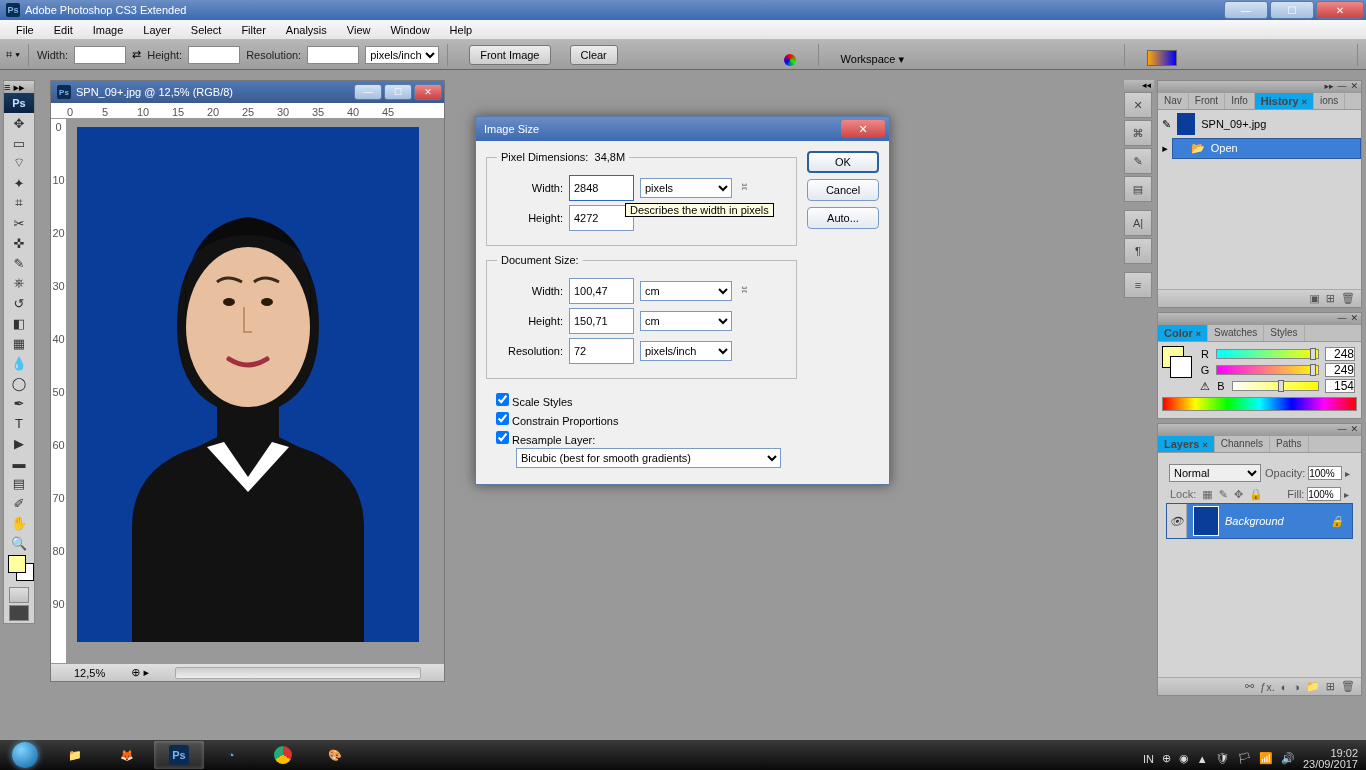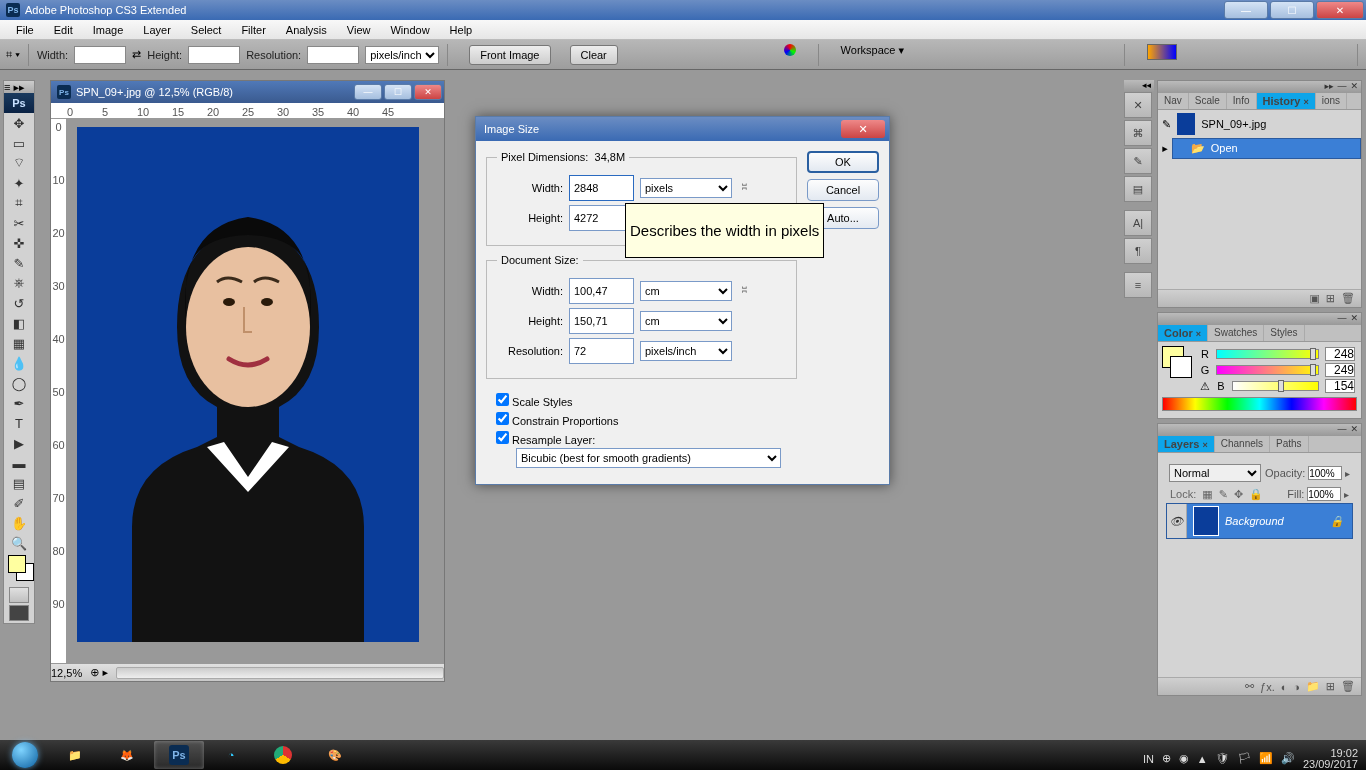--- a/index.html
+++ b/index.html
@@ -16,21 +16,21 @@
 .menubar { height: 20px; background: linear-gradient(#f8f8f8, #e6e6e6); display: flex; align-items: center; padding-left: 6px; border-bottom: 1px solid #bbb; }
 .menubar span { padding: 2px 10px; cursor: default; }
 
 
 .optionsbar { height: 30px; background: linear-gradient(#b7b7b7, #9d9d9d); border-bottom: 1px solid #666; display: flex; align-items: center; padding: 0 6px; gap: 6px; }
 .optionsbar .sep { width: 1px; height: 22px; background: #888; margin: 0 2px; }
 .optionsbar .lbl { color: #222; }
 .optionsbar input.tiny { width: 52px; height: 18px; border: 1px solid #888; background: #fff; padding: 0 3px; }
 .optionsbar select { height: 18px; border: 1px solid #888; background: #fff; font-size: 11px; }
 .optionsbar button { height: 20px; padding: 0 10px; border: 1px solid #777; border-radius: 3px; background: linear-gradient(#ededed, #cdcdcd); font-size: 11px; margin-left: 13px; }
-.optionsbar .ws { margin-left: auto; display: flex; align-items: flex-start; gap: 20px; }
+.optionsbar .ws { margin-left: auto; display: flex; align-items: flex-end; gap: 20px; }
 .optionsbar .swatch { width: 30px; height: 16px; background: linear-gradient(90deg,#ffa500,#00f); border: 1px solid #666; }
 .optionsbar .tricolor { width: 12px; height: 12px; background: conic-gradient(#f00,#0f0,#00f,#f00); border-radius: 50%; }
 
 
 .main { position: absolute; top: 70px; left: 0; right: 0; bottom: 30px; background: #999; }
 
 
 .tools { position: absolute; left: 3px; top: 10px; width: 32px; background: #d2d2d2; border: 1px solid #888; }
 .tools .hdr { height: 12px; background: linear-gradient(#ccc,#aaa); }
 .tools .tool { width: 30px; height: 20px; display: flex; align-items: center; justify-content: center; cursor: pointer; color: #333; font-size: 13px; }
@@ -47,41 +47,41 @@
 .doc-title .win-btn { width: 28px; height: 16px; background: linear-gradient(#d4e3f5,#a6bfdf); border: 1px solid #5a7ba8; border-radius: 3px; margin-right: 2px; display: flex; align-items: center; justify-content: center; font-size: 9px; }
 .doc-title .win-btn.close { background: linear-gradient(#e88,#c44); }
 .doc-rulers-h { height: 16px; background: #fff; border-bottom: 1px solid #999; font-size: 8px; color: #555; display: flex; align-items: flex-end; padding-left: 16px; overflow: hidden; }
 .doc-rulers-h span { width: 35px; display: inline-block; }
 .doc-body { flex: 1; display: flex; }
 .doc-rulers-v { width: 16px; background: #fff; border-right: 1px solid #999; font-size: 8px; color: #555; display: flex; flex-direction: column; align-items: center; padding-top: 2px; }
 .doc-rulers-v span { height: 53px; }
 .canvas-area { flex: 1; background: #999; position: relative; overflow: hidden; }
 .photo { position: absolute; left: 10px; top: 8px; width: 342px; height: 515px; background: #0a3d9a; }
 .photo svg { width: 100%; height: 100%; }
-.doc-footer { height: 18px; background: linear-gradient(#e0e0e0,#c8c8c8); border-top: 1px solid #999; display: flex; align-items: center; padding: 0 0; gap: 8px; font-size: 10px; }
+.doc-footer { height: 18px; background: linear-gradient(#e0e0e0,#c8c8c8); border-top: 1px solid #999; display: flex; align-items: center; padding: 0 23px; gap: 26px; font-size: 10px; }
 .doc-footer .scroll { flex: 1; height: 12px; background: linear-gradient(#ccc,#eee); border: 1px solid #aaa; border-radius: 2px; }
 
 
 .dialog { position: absolute; left: 475px; top: 46px; width: 415px; background: #f0f0f0; border: 1px solid #5a7ba8; box-shadow: 0 0 12px rgba(0,0,0,.5); }
 .dialog .dlg-title { height: 24px; background: linear-gradient(#6b8dc3,#3a6ab3); color: #fff; display: flex; align-items: center; padding-left: 8px; }
 .dialog .dlg-close { margin-left: auto; width: 44px; height: 18px; background: linear-gradient(#e88,#c44); border-radius: 3px; margin-right: 4px; display: flex; align-items: center; justify-content: center; color: #fff; }
 .dialog .dlg-body { display: flex; padding: 10px; gap: 10px; }
 .dialog fieldset { border: 1px solid #bbb; padding: 8px 10px 10px 10px; margin-bottom: 8px; }
 .dialog legend { padding: 0 4px; color: #000; }
 .dialog .row { display: flex; align-items: center; gap: 6px; margin: 4px 0; }
 .dialog .row label { width: 66px; text-align: right; }
 .dialog .row input { width: 65px; height: 20px; border: 1px solid #7a9ac8; padding: 12px 4px; }
 .dialog .row select { width: 92px; height: 20px; border: 1px solid #7a9ac8; background: #fff; }
 .dialog .link-icon { font-size: 12px; color: #777; margin-left: 4px; }
 .dialog .checks { padding: 4px 0 6px 10px; }
 .dialog .checks label { display: block; padding: 2px 0; }
 .dialog .checks select { width: 265px; height: 20px; margin-left: 20px; border: 1px solid #7a9ac8; background: #fff; }
 .dialog .btns button { width: 72px; height: 22px; margin-bottom: 6px; border: 1px solid #7a9ac8; border-radius: 4px; background: linear-gradient(#fdfdfd,#e3e9f1); display: block; }
 .dialog .btns button.primary { border: 2px solid #2a5fa0; }
-.tooltip-box { position: absolute; background: #ffffe1; border: 1px solid #000; padding: 18px 4px; font-size: 15px; white-space: nowrap; }
+.tooltip-box { position: absolute; background: #ffffe1; border: 1px solid #000; padding: 0 4px; font-size: 11px; white-space: nowrap; }
 
 
 .right-col { position: absolute; right: 4px; top: 10px; width: 205px; display: flex; flex-direction: column; gap: 4px; }
 .right-dock { position: absolute; right: 212px; top: 10px; width: 30px; }
 .right-dock .dbtn { width: 28px; height: 26px; background: linear-gradient(#d0d0d0,#b8b8b8); border: 1px solid #888; margin-bottom: 2px; display: flex; align-items: center; justify-content: center; color: #444; }
 .panel { background: #d4d4d4; border: 1px solid #888; }
 .panel .phdr { height: 12px; background: linear-gradient(#bbb,#999); display: flex; justify-content: flex-end; gap: 4px; padding-right: 3px; }
 .panel .phdr span { font-size: 9px; color: #333; cursor: pointer; }
 .panel .tabs { display: flex; background: #c0c0c0; border-bottom: 1px solid #999; }
 .panel .tab { padding: 2px 6px; font-size: 10px; color: #444; cursor: pointer; border-right: 1px solid #aaa; }
@@ -345,21 +345,21 @@
   <div class="right-col">
 
     <div class="panel">
       <div class="phdr">
           <span>▸▸</span>
           <span>—</span>
           <span>✕</span>
         </div>
       <div class="tabs">
         <div class="tab">Nav</div>
-        <div class="tab">Scale</div>
+        <div class="tab">Front</div>
         <div class="tab">Info</div>
         <div class="tab active"><span>History</span><span class="x">×</span></div>
         <div class="tab">ions</div>
       </div>
       <div class="pbody" style="padding:0">
         <div class="hist-file">
           <span>✎</span>
           <div class="thumb"></div>
           <span>SPN_09+.jpg</span>
         </div>

